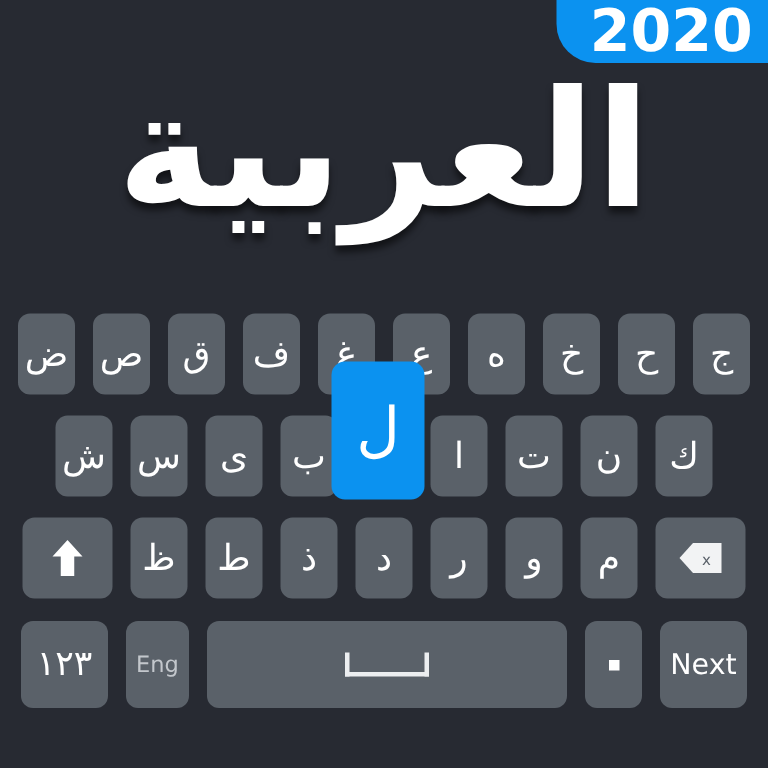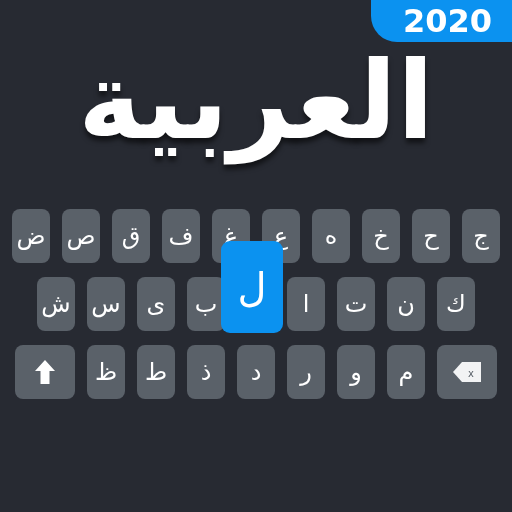--- a/index.html
+++ b/index.html
@@ -27,21 +27,21 @@
     height: 42px;
     background: #0b92f0;
     border-bottom-left-radius: 26px;
     display: flex;
     align-items: center;
     justify-content: center;
     z-index: 5;
   }
   .year-badge .year-text {
     color: #ffffff;
-    font-size: 32px;
+    font-size: 39px;
     font-weight: bold;
     letter-spacing: 0px;
     line-height: 1;
     padding-left: 12px;
   }
 
   
   .hero {
     position: absolute;
     top: 0;
@@ -245,15 +245,26 @@
       <div class="key rtl-glyph">و</div>
       <div class="key rtl-glyph">م</div>
       <div class="key back-key">
         <svg class="icon-back" viewBox="0 0 30 22">
           <path d="M10,1 L29,1 L29,21 L10,21 L1,11 Z" fill="#f2f3f4"></path>
           <text x="19" y="15.5" font-size="10" font-family="DejaVu Sans, sans-serif" fill="#5a6169" text-anchor="middle">x</text>
         </svg>
       </div>
     </div>
 
+    <div class="krow row4">
+      <div class="key num-key">١٢٣</div>
+      <div class="key lang-key">Eng</div>
+      <div class="key space-key">
+        <span class="icon-space"></span>
+      </div>
+      <div class="key dot-key">
+        <span class="icon-dot"></span>
+      </div>
+      <div class="key next-key">Next</div>
+    </div>
 
   </div>
 </div>
 
 </body></html>

